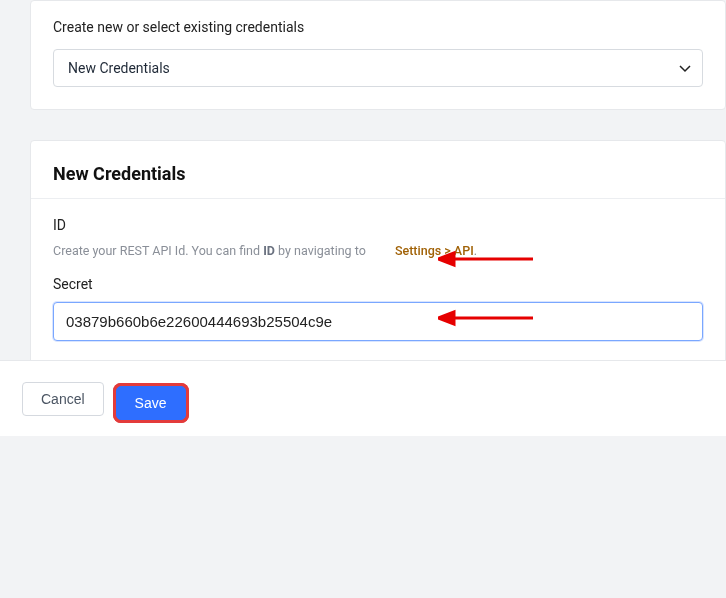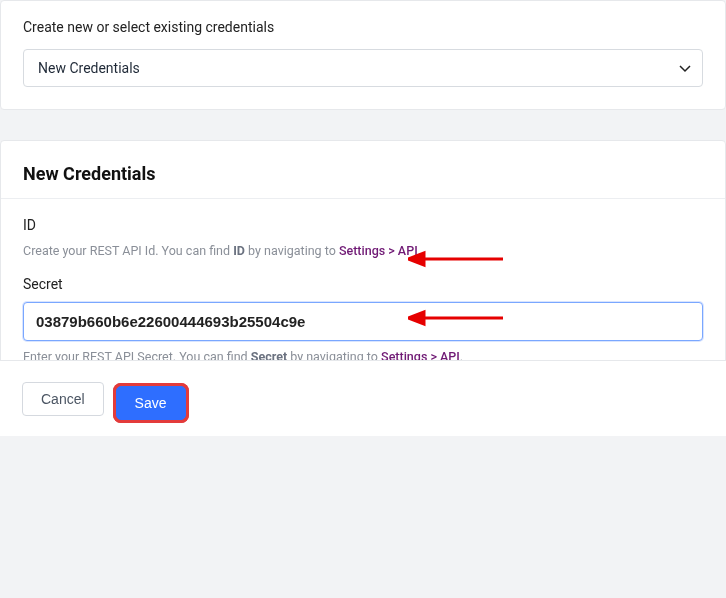--- a/index.html
+++ b/index.html
@@ -9,20 +9,21 @@
     font-family: -apple-system, BlinkMacSystemFont, "Segoe UI", Roboto, Helvetica, Arial, sans-serif;
     background: #f2f3f5;
     color: #1f2937;
     font-size: 14px;
   }
   .page {
     width: 726px;
     height: 436px;
     background: #f2f3f5;
     position: relative;
+    padding-left: 30px;
     padding-right: 0;
   }
   .card {
     background: #ffffff;
     border: 1px solid #e6e8eb;
     border-radius: 4px;
     margin-bottom: 30px;
     overflow: visible;
   }
   .card-top {
@@ -86,35 +87,35 @@
     border-radius: 4px;
     padding: 10px 12px;
     font-size: 15px;
     color: #222;
     outline: none;
     background: #fff;
   }
   .text-input.focused {
     border-color: #7aa7ff;
     box-shadow: 0 0 0 1px rgba(46,110,255,0.18);
-    font-weight: bold;
   }
   .helper {
     font-size: 12.5px;
     color: #8a8f98;
     margin-top: 8px;
   }
   .helper strong {
     color: #6b7280;
     font-weight: 700;
   }
   .helper a {
-    color: #701a75;
+    color: #a16207;
     text-decoration: none;
     font-weight: 500;
+    margin-left: 26px;
   }
   .arrow-annot {
     position: absolute;
     pointer-events: none;
   }
   .arrow-line {
     stroke: #e60000;
     stroke-width: 3;
     fill: #e60000;
   }
@@ -188,23 +189,20 @@
         
         <svg class="arrow-annot" style="left:385px; top:32px;" width="95" height="20">
           <line x1="95" y1="10" x2="14" y2="10" class="arrow-line"></line>
           <polygon points="0,10 16,4 16,16" class="arrow-line"></polygon>
         </svg>
       </div>
 
       <div class="field">
         <div class="field-label">Secret</div>
         <input type="text" class="text-input focused" value="03879b660b6e22600444693b25504c9e" style="">
-        <div class="helper">
-          <span>Enter your REST API Secret. You can find </span><strong>Secret</strong><span> by navigating to </span><a href="#">Settings &gt; API</a><span>.</span>
-        </div>
         
         <svg class="arrow-annot" style="left:385px; top:32px;" width="95" height="20">
           <line x1="95" y1="10" x2="14" y2="10" class="arrow-line"></line>
           <polygon points="0,10 16,4 16,16" class="arrow-line"></polygon>
         </svg>
       </div>
 
     </div>
   </div>
 

